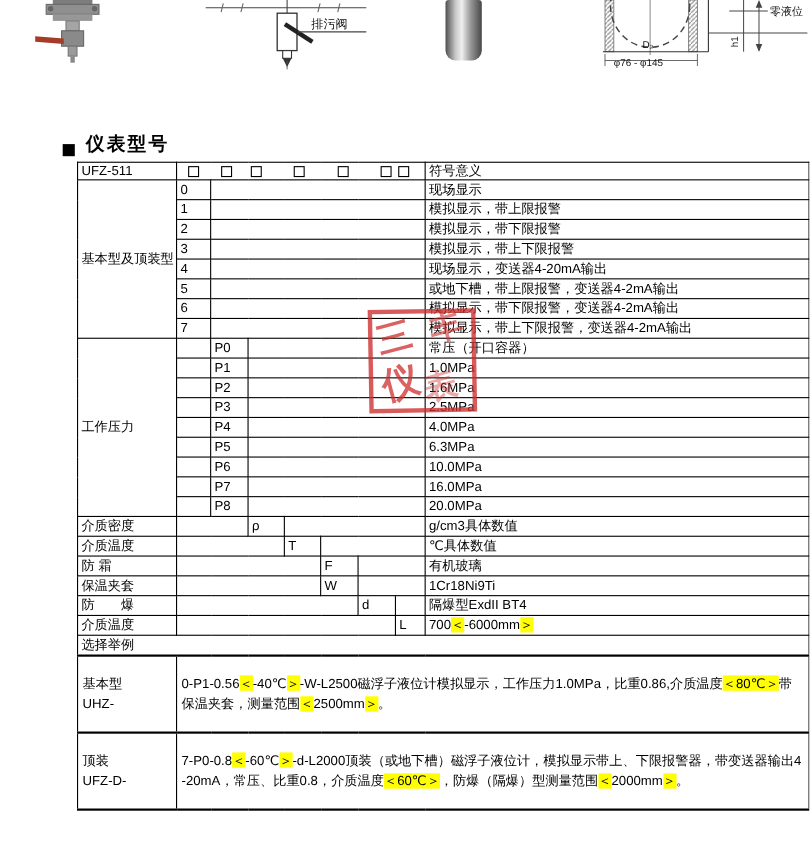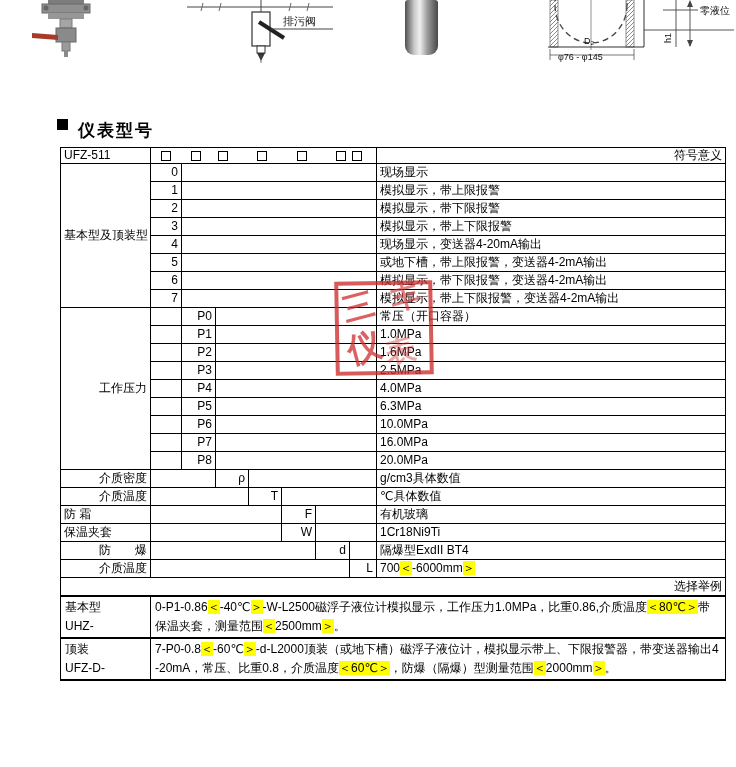--- a/index.html
+++ b/index.html
@@ -1,35 +1,35 @@
 <!DOCTYPE html>
 <html><head>
 <meta charset="utf-8">
 <style>
   html,body{margin:0;padding:0;background:#fff;}
   .page{position:relative;width:736px;height:767px;background:#fff;overflow:hidden;
         font-family:"Liberation Sans","DejaVu Sans",sans-serif;color:#000;}
   .fig{position:absolute;}
   
-  .sec-title{position:absolute;left:57px;top:119px;display:flex;align-items:flex-start;gap:10px;}
+  .sec-title{position:absolute;left:57px;top:119px;display:flex;align-items:flex-end;gap:10px;}
   .sec-title .bullet{width:11px;height:11px;background:#000;display:inline-block;}
   .sec-title .txt{font-size:17px;font-weight:bold;letter-spacing:2px;}
   
-  table.model{position:absolute;left:60px;top:147px;width:665px;border-collapse:collapse;
+  table.model{position:absolute;left:70px;top:147px;width:665px;border-collapse:collapse;
               table-layout:fixed;}
   table.model td{border:1px solid #000;font-size:12px;height:17px;line-height:15px;
                  padding:0 3px;overflow:hidden;white-space:nowrap;}
-  td.ctr{text-align:right;}
+  td.ctr{text-align:left;}
   td.grp{white-space:normal;line-height:17px;vertical-align:middle;}
   td.rel{position:relative;}
   tr.hdr td{height:15px;}
   .sq{position:absolute;top:3px;width:8px;height:8px;border:1px solid #000;background:#fff;}
   .hl{background:#ffff00;}
   tr.exr td{border-top-width:2px;border-bottom-width:2px;white-space:normal;
-            line-height:19px;padding:1px 4px;word-break:break-all;}
+            line-height:19px;padding:15px 4px;word-break:break-all;}
   td.exlabel div{line-height:19px;}
   
   .stamp{position:absolute;left:335px;top:281px;width:90px;height:86px;
          border:4px solid rgba(205,45,45,0.78);z-index:5;pointer-events:none;
          transform:rotate(-1deg);}
   .stamp span{position:absolute;color:rgba(205,45,45,0.75);font-weight:bold;
               transform:rotate(-14deg);font-family:"Liberation Serif","DejaVu Serif",serif;}
   .stamp .c0{left:4px;top:0px;font-size:32px;}
   .stamp .c1{left:52px;top:-8px;font-size:30px;opacity:.8;}
   .stamp .c2{left:8px;top:40px;font-size:34px;}
@@ -271,21 +271,21 @@
           <td class=""><span>700</span><span class="hl">＜</span><span>-6000mm</span><span class="hl">＞</span></td>
         </tr>
         <tr>
           <td colspan="9" class="ctr">选择举例</td>
         </tr>
         <tr class="exr">
           <td class="exlabel">
             <div>基本型</div>
             <div>UHZ-</div>
           </td>
-          <td colspan="8" class=""><span>0-P1-0.86</span><span class="hl">＜</span><span>-40℃</span><span class="hl">＞</span><span>-W-L2500磁浮子液位计模拟显示，工作压力1.0MPa，比重0.86,介质温度</span><span class="hl">＜80℃＞</span><span>带保温夹套，测量范围</span><span class="hl">＜</span><span>2500mm</span><span class="hl">＞</span><span>。</span></td>
+          <td colspan="8" class=""><span>0-P1-0.56</span><span class="hl">＜</span><span>-40℃</span><span class="hl">＞</span><span>-W-L2500磁浮子液位计模拟显示，工作压力1.0MPa，比重0.86,介质温度</span><span class="hl">＜80℃＞</span><span>带保温夹套，测量范围</span><span class="hl">＜</span><span>2500mm</span><span class="hl">＞</span><span>。</span></td>
         </tr>
         <tr class="exr">
           <td class="exlabel">
             <div>顶装</div>
             <div>UFZ-D-</div>
           </td>
           <td colspan="8" class=""><span>7-P0-0.8</span><span class="hl">＜</span><span>-60℃</span><span class="hl">＞</span><span>-d-L2000顶装（或地下槽）磁浮子液位计，模拟显示带上、下限报警器，带变送器输出4-20mA，常压、比重0.8，介质温度</span><span class="hl">＜60℃＞</span><span>，防爆（隔爆）型测量范围</span><span class="hl">＜</span><span>2000mm</span><span class="hl">＞</span><span>。</span></td>
         </tr>
       </tbody>
 </table>

